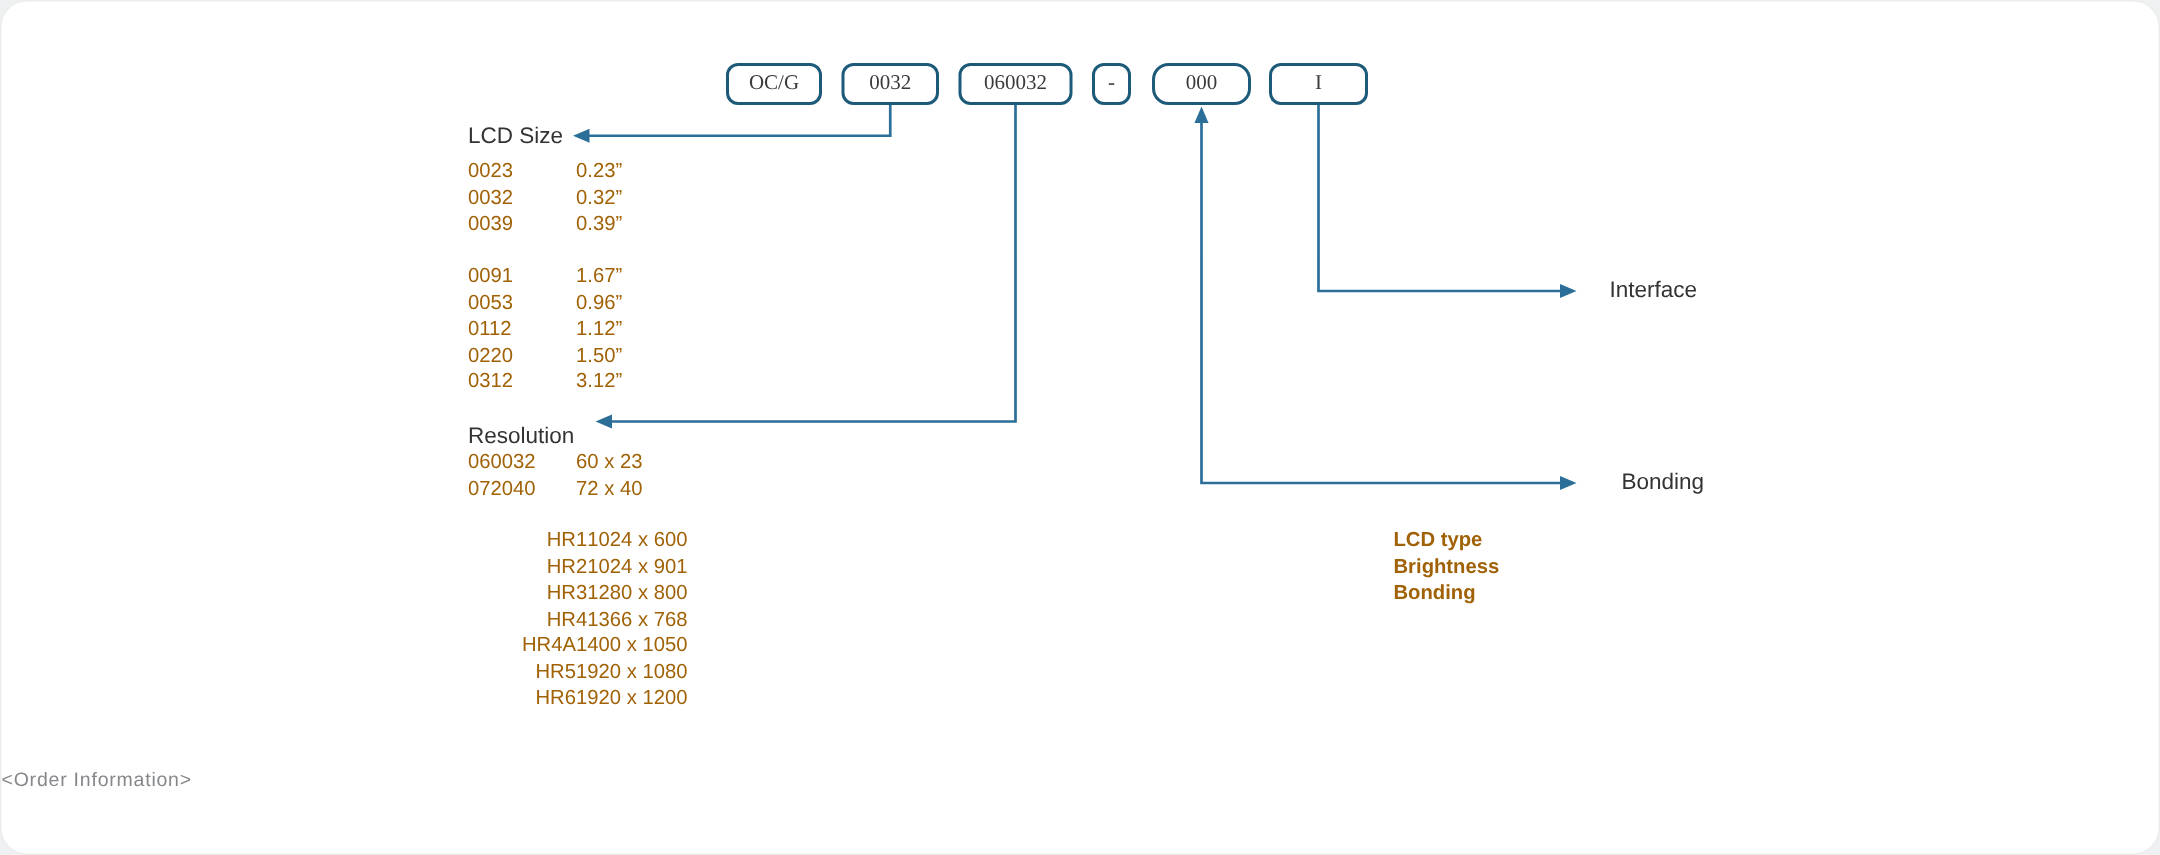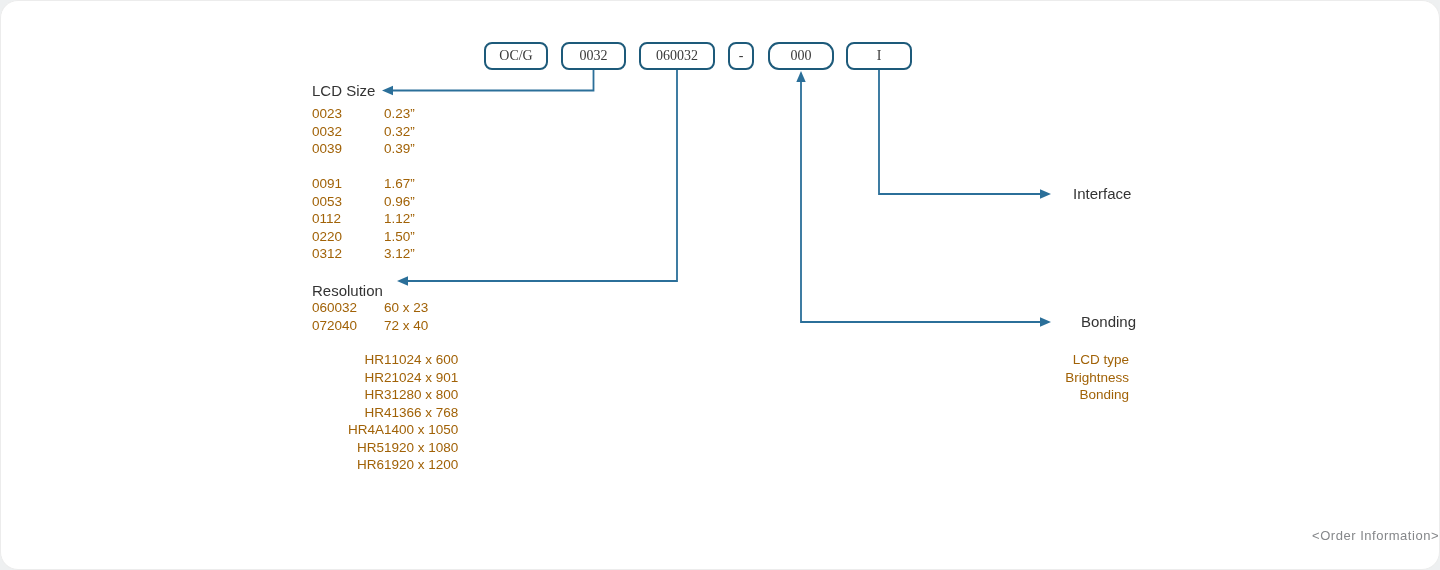--- a/index.html
+++ b/index.html
@@ -62,31 +62,30 @@
   .list {
     position: absolute;
     font-size: 13.5px;
     line-height: 17.5px;
     color: #a16207;
     white-space: nowrap;
   }
   .list .row { display: block; }
   .list .c { display: inline-block; width: 72px; }
   .iface-list .c { display: inline-block; width: 68px; }
-  .right-align { text-align: right; width: 200px; }
+  .right-align { text-align: left; width: 200px; font-weight: bold; }
 
   .caption {
     position: absolute;
     left: 0; right: 0;
     top: 511px;
-    text-align: right;
+    text-align: left;
     font-size: 13px;
     letter-spacing: 0.04em;
     color: #85878a;
-    margin-top: 16px;
   }
 </style>
 </head>
 <body>
 
 <div class="card">
   <div class="stage">
 
     <svg class="connectors" viewBox="0 0 1440 570" xmlns="http://www.w3.org/2000/svg">
 

